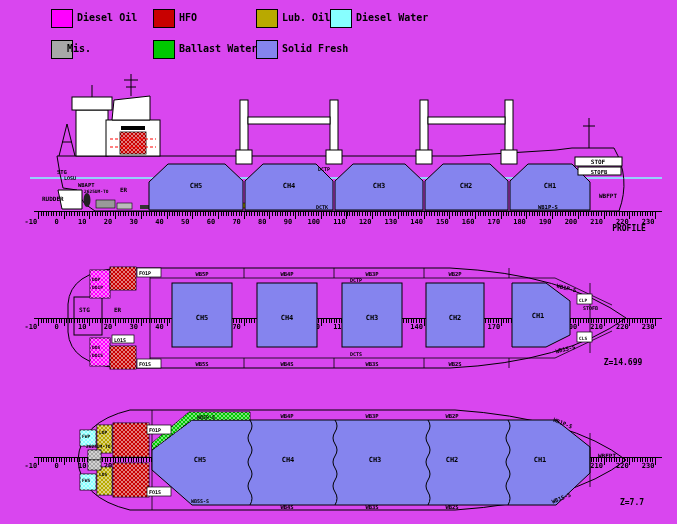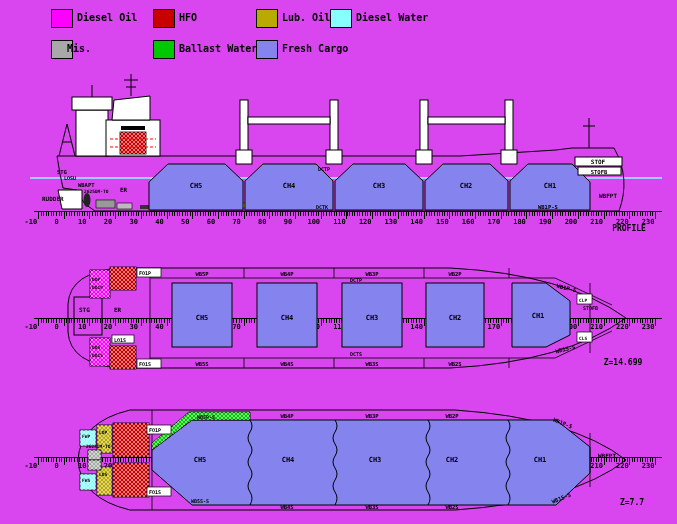--- a/index.html
+++ b/index.html
@@ -29,21 +29,21 @@
     <span class="leg-label" style="left:179px;top:12px">HFO</span>
     <div class="swatch" style="left: 256px; top: 9px; background-color: rgb(185, 169, 0);"></div>
     <span class="leg-label" style="left:282px;top:12px">Lub. Oil</span>
     <div class="swatch" style="left: 330px; top: 9px; background-color: rgb(135, 255, 255);"></div>
     <span class="leg-label" style="left:356px;top:12px">Diesel Water</span>
     <div class="swatch" style="left: 51px; top: 40px; background-color: rgb(168, 168, 168);"></div>
     <span class="leg-label" style="left:67px;top:43px">Mis.</span>
     <div class="swatch" style="left: 153px; top: 40px; background-color: rgb(0, 200, 0);"></div>
     <span class="leg-label" style="left:179px;top:43px">Ballast Water</span>
     <div class="swatch" style="left: 256px; top: 40px; background-color: rgb(133, 132, 238);"></div>
-    <span class="leg-label" style="left:282px;top:43px">Fresh Cargo</span>
+    <span class="leg-label" style="left:282px;top:43px">Solid Fresh</span>
   </div>
 
   <div>
     <div class="ruler-line" style="top:211px"></div>
     <div class="ticks-minor" style="top:212px"></div>
     <div class="ticks-major" style="top:212px"></div>
     <div class="ruler-nums" style="top:218px">
         <span>-10</span>
         <span>0</span>
         <span>10</span>

